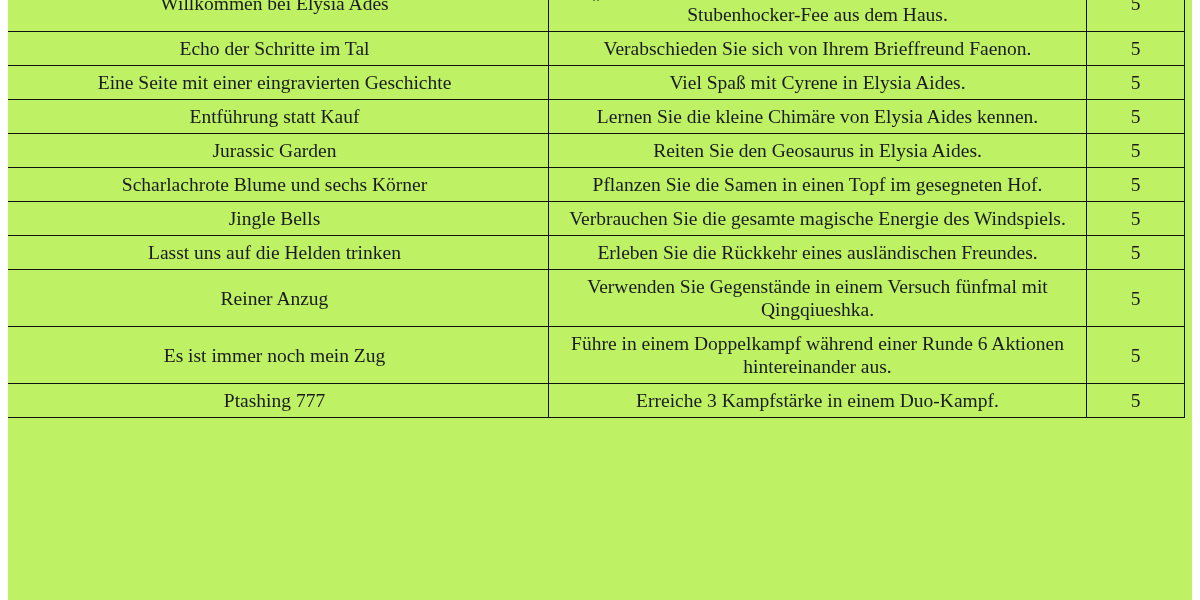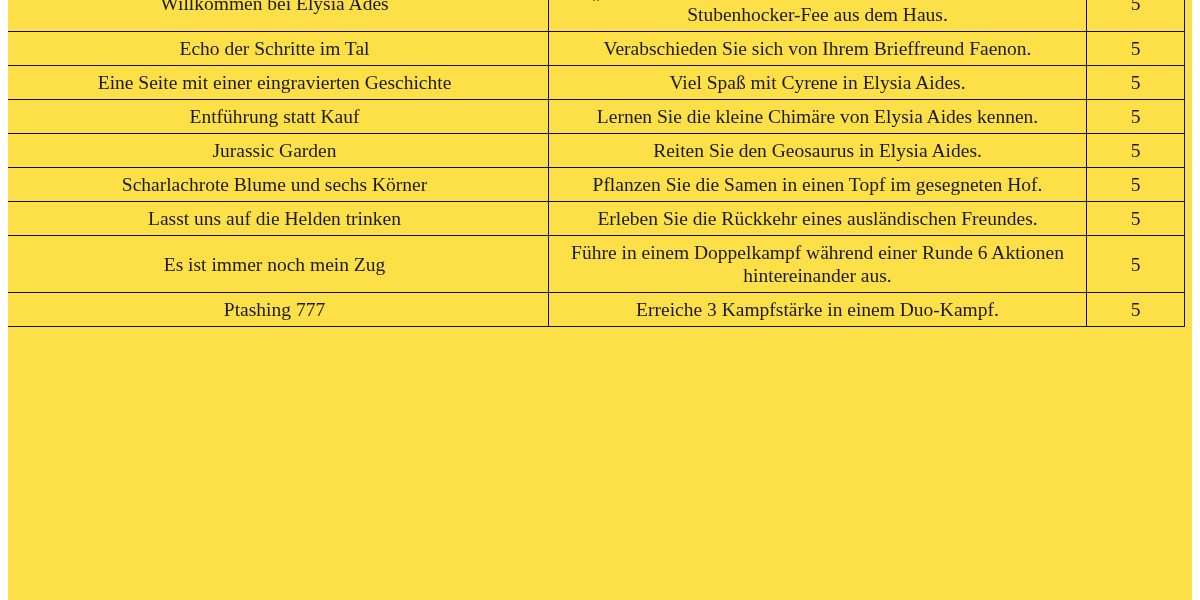--- a/index.html
+++ b/index.html
@@ -12,21 +12,21 @@
     height: 600px;
     overflow: hidden;
     font-family: "Liberation Serif", serif;
     color: #1a1a1a;
   }
   .sheet {
     position: relative;
     width: 1200px;
     height: 600px;
     overflow: hidden;
-    background: #fde047;
+    background: #bef264;
   }
   table.achievements {
     border-collapse: collapse;
     table-layout: fixed;
     width: 1184px;
     margin: 0;
     
     margin-top: -26px;
   }
   table.achievements col.c-name  { width: 548px; }
@@ -102,22 +102,32 @@
         <td class="name">Jurassic Garden</td>
         <td class="desc">Reiten Sie den Geosaurus in Elysia Aides.</td>
         <td class="pts">5</td>
       </tr>
       <tr>
         <td class="name">Scharlachrote Blume und sechs Körner</td>
         <td class="desc">Pflanzen Sie die Samen in einen Topf im gesegneten Hof.</td>
         <td class="pts">5</td>
       </tr>
       <tr>
+        <td class="name">Jingle Bells</td>
+        <td class="desc">Verbrauchen Sie die gesamte magische Energie des Windspiels.</td>
+        <td class="pts">5</td>
+      </tr>
+      <tr>
         <td class="name">Lasst uns auf die Helden trinken</td>
         <td class="desc">Erleben Sie die Rückkehr eines ausländischen Freundes.</td>
+        <td class="pts">5</td>
+      </tr>
+      <tr>
+        <td class="name">Reiner Anzug</td>
+        <td class="desc">Verwenden Sie Gegenstände in einem Versuch fünfmal mit Qingqiueshka.</td>
         <td class="pts">5</td>
       </tr>
       <tr>
         <td class="name">Es ist immer noch mein Zug</td>
         <td class="desc">Führe in einem Doppelkampf während einer Runde 6 Aktionen hintereinander aus.</td>
         <td class="pts">5</td>
       </tr>
       <tr>
         <td class="name">Ptashing 777</td>
         <td class="desc">Erreiche 3 Kampfstärke in einem Duo-Kampf.</td>

